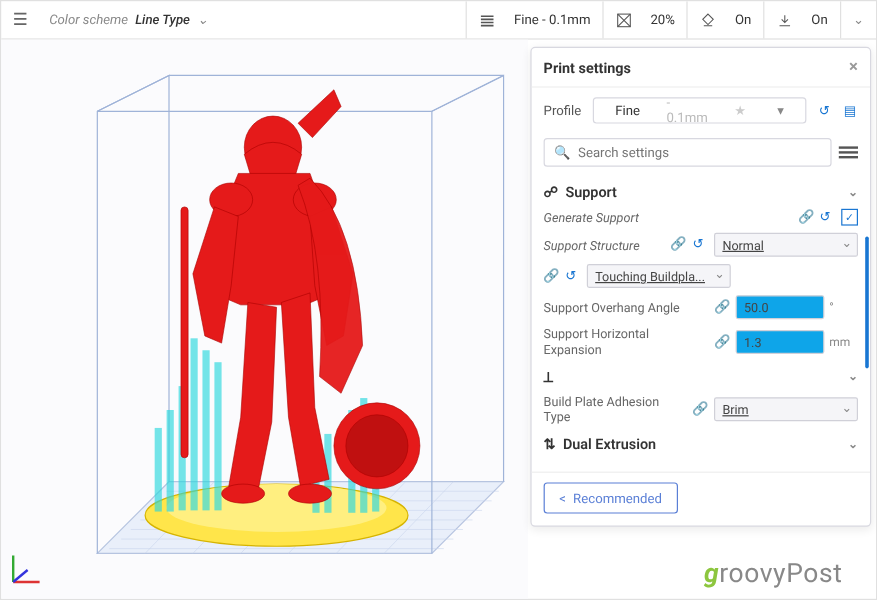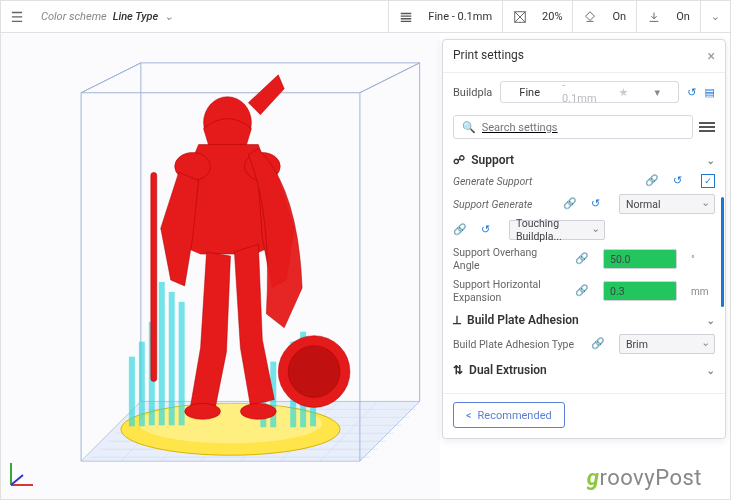--- a/index.html
+++ b/index.html
@@ -12,49 +12,49 @@
 .topbar .colorscheme-value { color: #333; font-weight: 500; }
 .topbar .spacer { flex: 1; }
 .topbar .quality { display: flex; align-items: center; gap: 4px; padding: 0 10px; border-left: 1px solid #e0e0e0; height: 100%; }
 .topbar .quality svg, .topbar .quality .ico { width: 14px; height: 14px; }
 .topbar .tbtxt { color: #333; margin-left: 11px; }
 
 .stage { position: absolute; left: 0; top: 32px; right: 290px; bottom: 0; background: #fbfbfd; }
 .stage svg { width: 100%; height: 100%; }
 
 .panel { position: absolute; right: 4px; top: 38px; width: 284px; background: #fff; border: 1px solid #d8d8e0; border-radius: 4px; box-shadow: 0 2px 8px rgba(0,0,0,.08); font-size: 11px; color: #333; }
-.panel-header { display: flex; align-items: flex-start; justify-content: space-between; padding: 8px 10px; border-bottom: 1px solid #eee; }
+.panel-header { display: flex; align-items: flex-end; justify-content: space-between; padding: 8px 10px; border-bottom: 1px solid #eee; font-weight: bold; }
 .panel-header .title { font-size: 12px; color: #333; }
 .panel-header .x { color: #999; cursor: pointer; font-size: 14px; }
 
 .profile-row { display: flex; align-items: center; padding: 8px 10px; gap: 8px; }
 .profile-label { color: #555; width: 44px; }
 .profile-sel { flex: 1; height: 22px; border: 1px solid #d8d8e0; border-radius: 3px; display: flex; align-items: center; padding: 0 18px; font-size: 11px; gap: 22px; }
 .profile-sel .dim { color: #bbb; }
 .profile-row .ibtn { width: 18px; height: 18px; display: flex; align-items: center; justify-content: center; color: #1976d2; cursor: pointer; }
 .profile-row .star { color: #ccc; margin-left: auto; }
 
 .search-row { padding: 4px 10px 8px; display: flex; align-items: center; gap: 6px; }
 .search { flex: 1; height: 24px; border: 1px solid #d8d8e0; border-radius: 3px; display: flex; align-items: center; padding: 0 8px; color: #aaa; gap: 6px; }
-.search input { border: 0; outline: 0; font-size: 11px; flex: 1; background: transparent; text-decoration: underline; }
+.search input { border: 0; outline: 0; font-size: 11px; flex: 1; background: transparent; }
 .ham { width: 16px; cursor: pointer; }
 .ham div { height: 2px; background: #555; margin: 2px 0; }
 
 .sections { max-height: 250px; padding: 0 10px 8px; position: relative; }
 .section-hd { display: flex; align-items: center; gap: 6px; font-weight: 600; font-size: 12px; padding: 6px 0 4px; }
 .section-hd .chev { margin-left: auto; color: #888; font-size: 10px; }
-.row { display: flex; align-items: center; padding: 3px 0; gap: 14px; }
+.row { display: flex; align-items: center; padding: 3px 0; gap: 4px; }
 .row .lbl { font-style: italic; color: #666; flex: 1; font-size: 10.5px; }
 .row .lbl.n { font-style: normal; }
 .row .link { width: 14px; height: 14px; color: #999; }
 .row .reset { width: 14px; height: 14px; color: #1976d2; }
 .row .cb { width: 14px; height: 14px; border: 1px solid #1976d2; display: flex; align-items: center; justify-content: center; font-size: 9px; color: #1976d2; }
-.row .sel { width: 96px; height: 20px; border: 1px solid #d0d0d8; background: #f5f5f8; border-radius: 2px; font-size: 10.5px; padding: 0 16px 0 6px; color: #444; display: flex; align-items: center; position: relative; }
+.row .sel { width: 120px; height: 20px; border: 1px solid #d0d0d8; background: #f5f5f8; border-radius: 2px; font-size: 10.5px; padding: 0 16px 0 6px; color: #444; display: flex; align-items: center; position: relative; text-decoration: underline; }
 .row .sel::after { content: "⌄"; position: absolute; right: 4px; top: 1px; color: #888; }
-.row .inp { width: 74px; height: 20px; border: 1px solid #d0d0d8; background: #22c55e; border-radius: 2px; font-size: 10.5px; padding: 0 6px; color: #444; display: flex; align-items: center; }
+.row .inp { width: 74px; height: 20px; border: 1px solid #d0d0d8; background: #0ea5e9; border-radius: 2px; font-size: 10.5px; padding: 0 6px; color: #444; display: flex; align-items: center; }
 .row .unit { width: 24px; font-size: 10px; color: #888; text-align: left; }
 .scroll-ind { position: absolute; right: 1px; top: 50px; width: 3px; height: 110px; background: #1976d2; border-radius: 2px; }
 
 .panel-footer { padding: 8px 10px 10px; border-top: 1px solid #eee; margin-top: 4px; }
 .rec-btn { border: 1px solid #5a7fd6; color: #5a7fd6; background: #fff; height: 26px; border-radius: 3px; display: inline-flex; align-items: center; gap: 6px; padding: 0 12px; font-size: 11px; cursor: pointer; }
 
 .watermark { position: absolute; right: 28px; bottom: 8px; font-size: 22px; color: #888; font-family: Georgia, serif; letter-spacing: .5px; }
 .watermark em { color: #8dc63f; font-style: italic; font-weight: bold; }
 
 .axis { position: absolute; left: 6px; bottom: 6px; }
@@ -188,21 +188,21 @@
   </svg>
 </div>
 
 <div class="panel">
   <div class="panel-header">
     <span class="title">Print settings</span>
     <span class="x">×</span>
   </div>
 
   <div class="profile-row">
-    <span class="profile-label">Buildpla</span>
+    <span class="profile-label">Profile</span>
     <div class="profile-sel">
       <span>Fine</span>
       <span class="dim">- 0.1mm</span>
       <span class="star">★</span>
       <span style="color:#888;margin-left:4px">▾</span>
     </div>
     <span class="ibtn">↺</span>
     <span class="ibtn">▤</span>
   </div>
 
@@ -228,21 +228,21 @@
     </div>
 
     <div class="row">
       <span class="lbl">Generate Support</span>
       <span class="link">🔗</span>
       <span class="reset">↺</span>
       <span class="cb">✓</span>
     </div>
 
     <div class="row">
-      <span class="lbl">Support Generate</span>
+      <span class="lbl">Support Structure</span>
       <span class="link">🔗</span>
       <span class="reset">↺</span>
       <span class="sel">Normal</span>
     </div>
 
     <div class="row">
       <span class="link">🔗</span>
       <span class="reset">↺</span>
       <span class="sel">Touching Buildpla...</span>
     </div>
@@ -250,27 +250,26 @@
     <div class="row">
       <span class="lbl n">Support Overhang Angle</span>
       <span class="link">🔗</span>
       <span class="inp">50.0</span>
       <span class="unit">°</span>
     </div>
 
     <div class="row">
       <span class="lbl n">Support Horizontal Expansion</span>
       <span class="link">🔗</span>
-      <span class="inp">0.3</span>
+      <span class="inp">1.3</span>
       <span class="unit">mm</span>
     </div>
 
     <div class="section-hd">
       <span>⟂</span>
-      <span>Build Plate Adhesion</span>
       <span class="chev">⌄</span>
     </div>
 
     <div class="row">
       <span class="lbl n">Build Plate Adhesion Type</span>
       <span class="link">🔗</span>
       <span class="sel">Brim</span>
     </div>
 
     <div class="section-hd">

